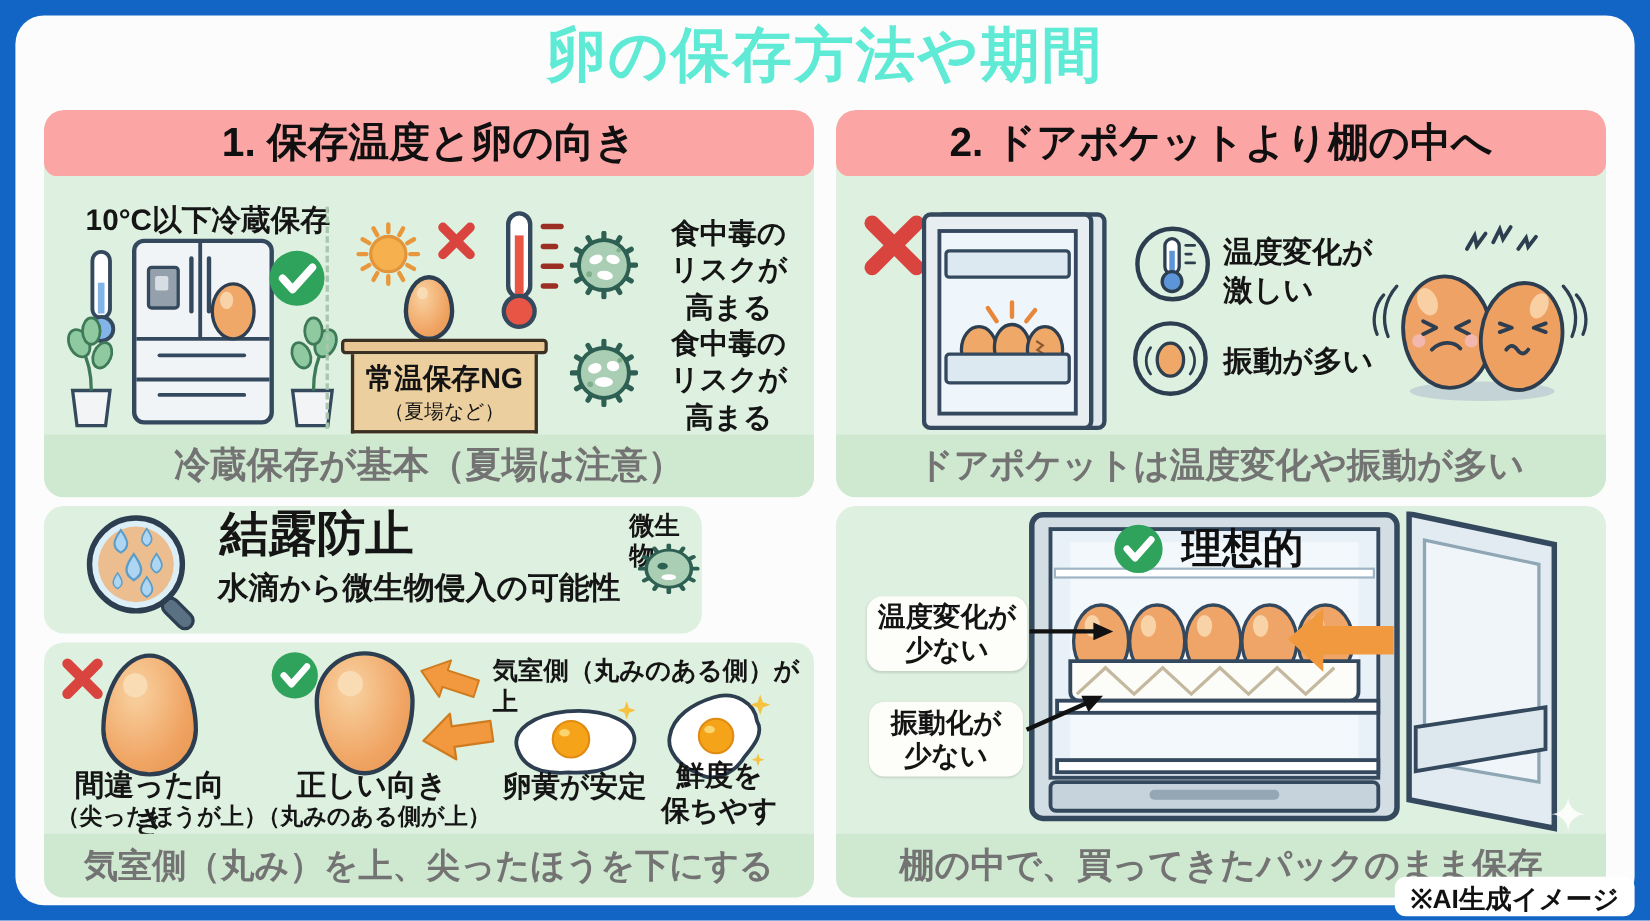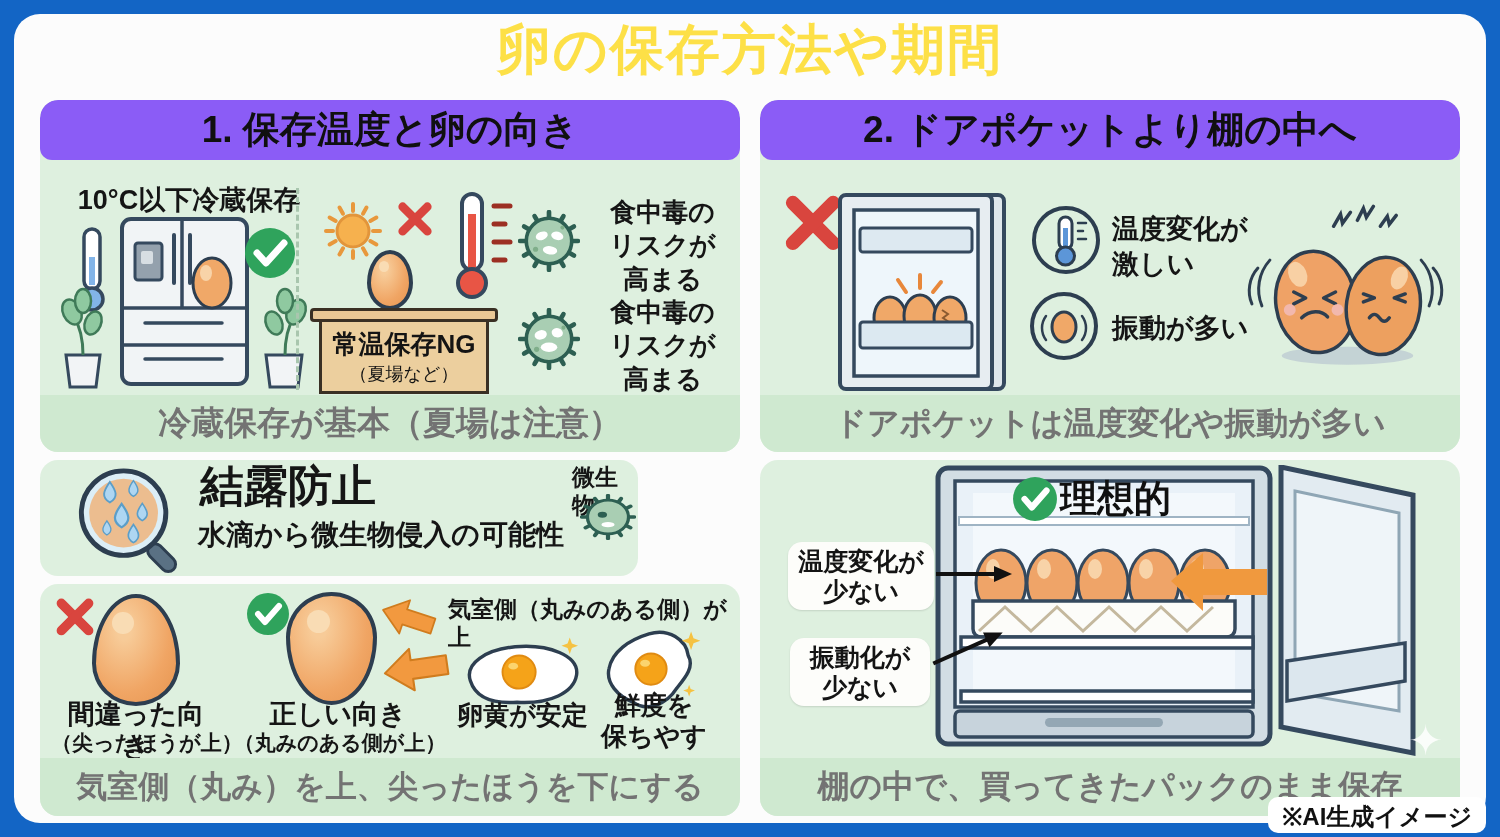--- a/index.html
+++ b/index.html
@@ -1,46 +1,46 @@
 <!DOCTYPE html>
 <html><head>
 <meta charset="utf-8">
 <style>
 *{margin:0;padding:0;box-sizing:border-box}
 html,body{width:1500px;height:837px}
 body{font-family:"Liberation Sans",sans-serif;background:#fff}
 .page{position:relative;width:1500px;height:837px;background:#1365c5;overflow:hidden}
 .inner{position:absolute;inset:14px;background:#fcfcfc;border-radius:26px}
-.title{position:absolute;top:14px;left:0;width:100%;text-align:center;font-size:54px;font-weight:900;color:#fde047;letter-spacing:2px}
+.title{position:absolute;top:14px;left:0;width:100%;text-align:center;font-size:54px;font-weight:900;color:#5eead4;letter-spacing:2px}
 .card{position:absolute;border-radius:18px;background:#def0df;overflow:hidden}
 .card1{left:40px;top:100px;width:700px;height:352px}
 .card2{left:40px;top:460px;width:598px;height:116px}
 .card3{left:40px;top:584px;width:700px;height:232px}
 .card4{left:760px;top:100px;width:700px;height:352px}
 .card5{left:760px;top:460px;width:700px;height:356px}
-.card-header{position:absolute;top:0;left:0;right:0;height:60px;background:#8b5cf6;border-radius:18px 18px 12px 12px;display:flex;align-items:center;justify-content:center;font-size:37px;font-weight:900;color:#101010}
+.card-header{position:absolute;top:0;left:0;right:0;height:60px;background:#fca5a5;border-radius:18px 18px 12px 12px;display:flex;align-items:center;justify-content:center;font-size:37px;font-weight:900;color:#101010}
 .card-footer{position:absolute;bottom:0;left:0;right:0;height:57px;background:#cfe9d0;display:flex;align-items:center;justify-content:center;font-size:33px;font-weight:900;color:#737373}
 .abs{position:absolute}
 .t{position:absolute;font-weight:900;color:#151515;line-height:1.2}
 .tc{text-align:center}
 .preline{white-space:pre-line}
 .divider-v{position:absolute;left:256px;top:88px;height:202px;border-left:3px dashed #a9c6ae}
 .egg-big{position:absolute;background:radial-gradient(ellipse at 35% 30%,#f7cb98 10%,#f0a564 62%,#e6944f);border:4px solid #2d3e50}
 .egg-big::after{content:'';position:absolute;left:20%;top:13%;width:28%;height:22%;background:#f9dcb4;border-radius:50%}
 .egg-wrong{border-radius:50% 50% 50% 50%/62% 62% 38% 38%}
 .egg-right{border-radius:50% 50% 50% 50%/40% 40% 60% 60%}
 .egg-ng{border-radius:50% 50% 50% 50%/55% 55% 45% 45%}
 .ng-lid{position:absolute;background:#e9c795;border:3px solid#3a3024;border-radius:4px}
 .ng-box{position:absolute;background:#eccf9e;border:3px solid #3a3024;border-top:none;text-align:center}
 .ng-l1{font-size:26px;font-weight:900;color:#141414;margin-top:5px}
 .ng-l2{font-size:18px;font-weight:400;color:#141414}
 .risk-text{font-size:26px;line-height:1.28;text-align:center}
 .circle-icon{position:absolute;width:68px;height:68px;border:4px solid #2d3e50;border-radius:50%}
 .pill{position:absolute;background:#fdfdfa;border-radius:14px;display:flex;align-items:center;justify-content:center;text-align:center;font-weight:900;color:#141414;font-size:25px;line-height:1.2;box-shadow:0 1px 2px rgba(0,0,0,.12)}
-.ideal-badge{position:absolute;display:flex;align-items:center;gap:2px;font-size:37px;font-weight:900;color:#101010}
+.ideal-badge{position:absolute;display:flex;align-items:center;gap:16px;font-size:37px;font-weight:900;color:#101010}
 .ai-note{position:absolute;right:14px;bottom:4px;background:#ffffff;border-radius:10px;padding:2px 14px 0;font-size:24px;font-weight:900;color:#111;z-index:5}
 .sparkle{position:absolute;color:rgba(255,255,255,.85);font-size:42px;font-weight:400}
 svg{display:block}
 </style>
 </head>
 <body>
 
 <div class="page">
   <div class="inner"></div>
   <h1 class="title">卵の保存方法や期間</h1>

